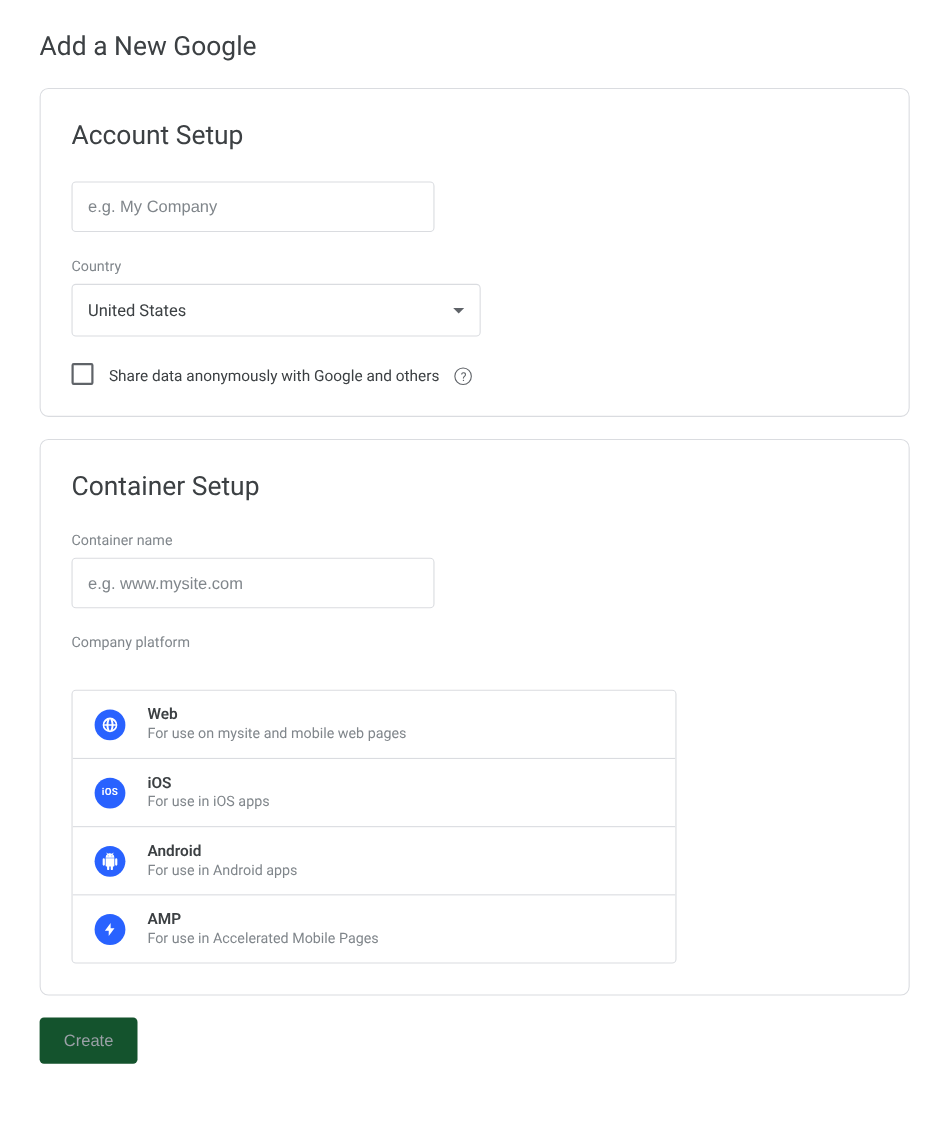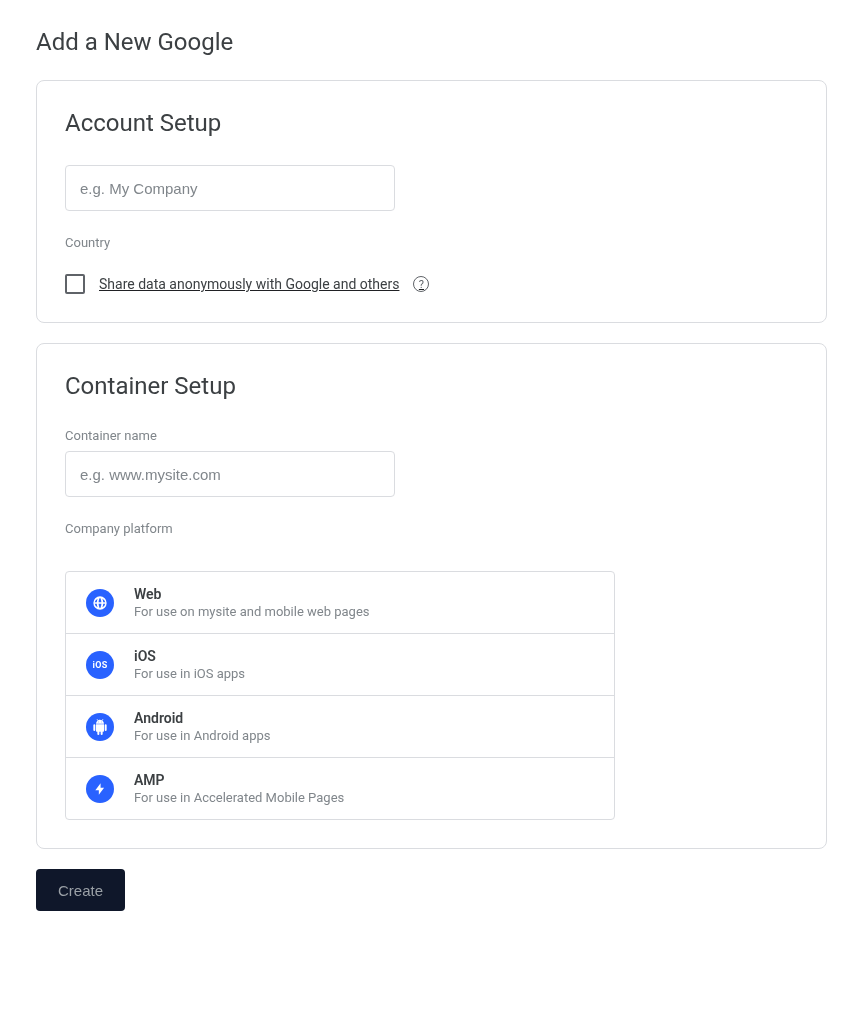--- a/index.html
+++ b/index.html
@@ -61,24 +61,23 @@
   }
   .caret-down {
     width: 0; height: 0;
     border-left: 5px solid transparent;
     border-right: 5px solid transparent;
     border-top: 5px solid #5f6368;
   }
   .field-group { margin-bottom: 24px; }
   .checkbox-row {
     display: flex;
-    align-items: center;
+    align-items: flex-end;
     gap: 14px;
     margin-top: 8px;
-    text-decoration: underline;
   }
   .checkbox {
     width: 20px; height: 20px;
     border: 2px solid #5f6368;
     border-radius: 2px;
     cursor: pointer;
     flex-shrink: 0;
   }
   .checkbox-label {
     font-size: 14px;
@@ -142,21 +141,21 @@
     padding: 0 22px;
     font-size: 15px;
     border-radius: 4px;
     display: inline-flex;
     align-items: center;
     justify-content: center;
     cursor: pointer;
     font-weight: 500;
   }
   .btn-create {
-    background: #0f172a;
+    background: #14532d;
     color: #9aa0a6;
     border: none;
   }
   .btn-cancel {
     background: #fff;
     border: 1px solid #dadce0;
     color: #1a73e8;
   }
 </style>
 </head>
@@ -166,20 +165,24 @@
 
 <div class="card">
   <h2>Account Setup</h2>
 
   <div class="field-group">
     <input class="text-input" type="text" placeholder="e.g. My Company" style="">
   </div>
 
   <div class="field-group">
     <div class="field-label">Country</div>
+    <div class="select-box">
+      <span>United States</span>
+      <span class="caret-down"></span>
+    </div>
   </div>
 
   <div class="checkbox-row">
     <div class="checkbox"></div>
     <span class="checkbox-label">Share data anonymously with Google and others</span>
     <span class="help-icon">?</span>
   </div>
 </div>
 
 <div class="card">

